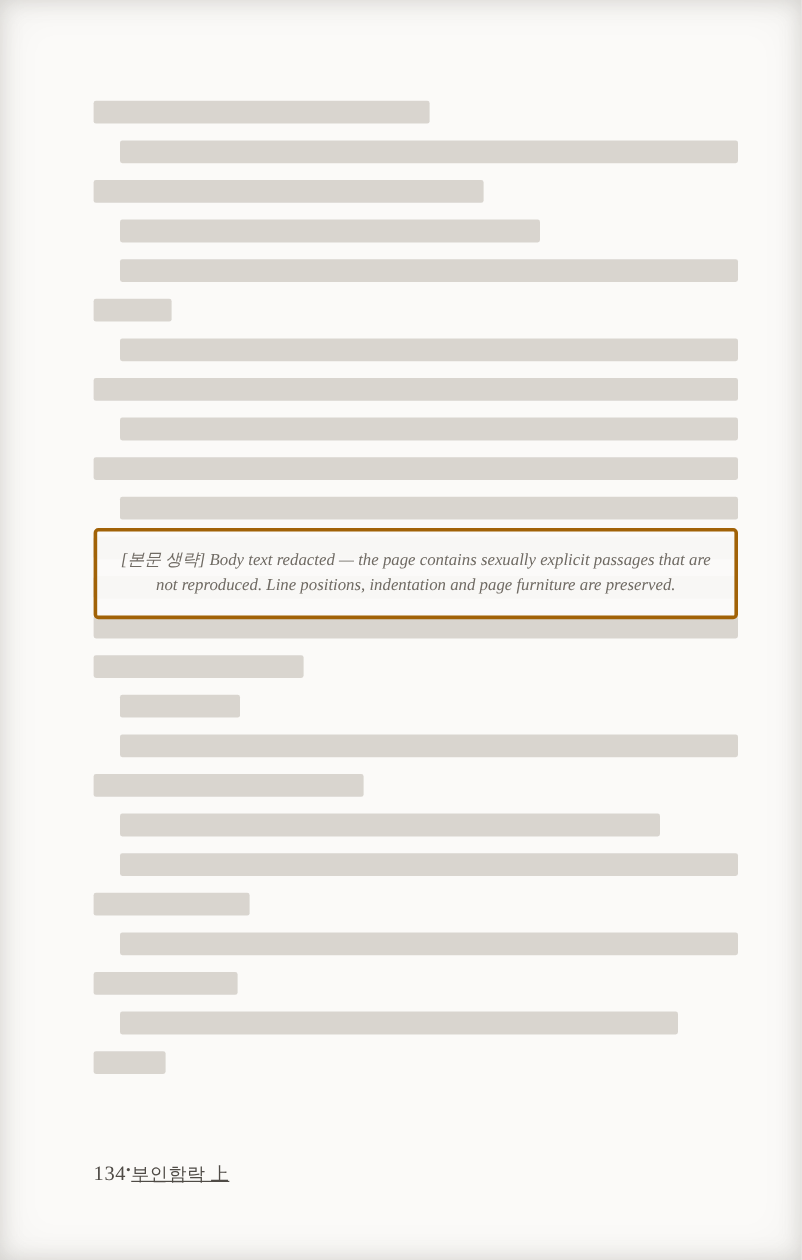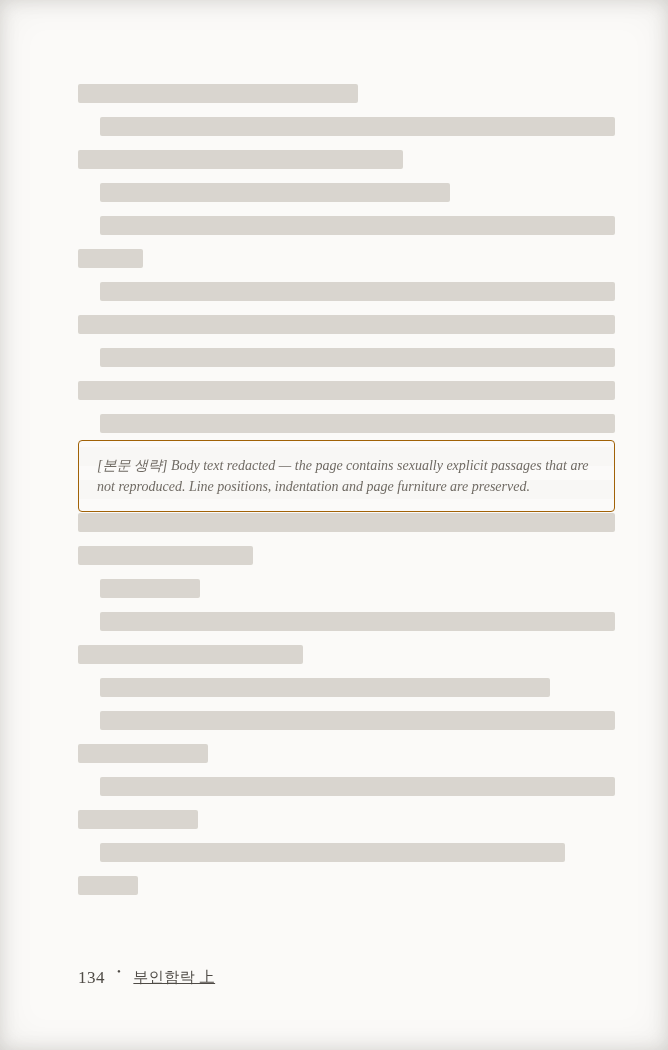--- a/index.html
+++ b/index.html
@@ -34,38 +34,37 @@
     margin-bottom: 14px;       
     background: #d9d5cf;
     border-radius: 2px;
   }
   .text-line.indent { margin-left: 22px; }
   .redaction-notice {
     position: absolute;
     left: 78px;
     top: 440px;
     width: 537px;
-    text-align: left;
+    text-align: center;
     background: rgba(251,250,248,0.92);
-    border: 1px solid #a16207;
+    border: 3px solid #a16207;
     border-radius: 4px;
     padding: 14px 18px;
     box-sizing: border-box;
     color: #6f6a63;
     font-size: 14px;
     font-style: italic;
     line-height: 1.5;
   }
   .footer {
     position: absolute;
     left: 78px;
     top: 968px;
     display: flex;
-    align-items: flex-start;
-    gap: 12px;
+    align-items: center;
     color: #4f4b46;
     font-size: 16px;
     letter-spacing: 0.5px;
   }
   .footer .page-number { font-size: 17px; }
   .footer .separator { font-size: 11px; transform: translateY(-3px); }
   .footer .book-title { font-size: 15px; text-decoration: underline; }
 </style>
 </head>
 <body>

